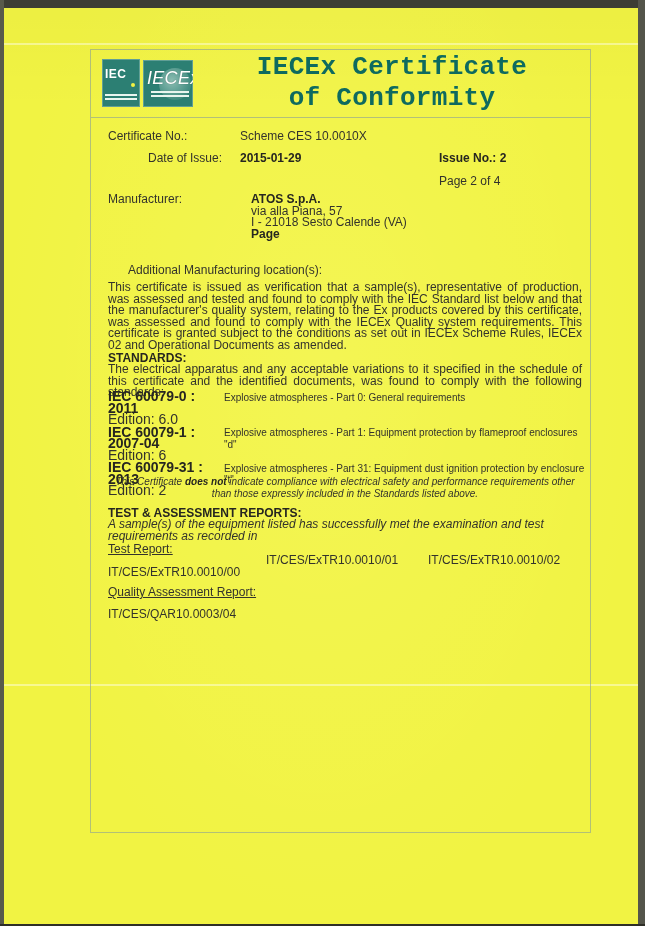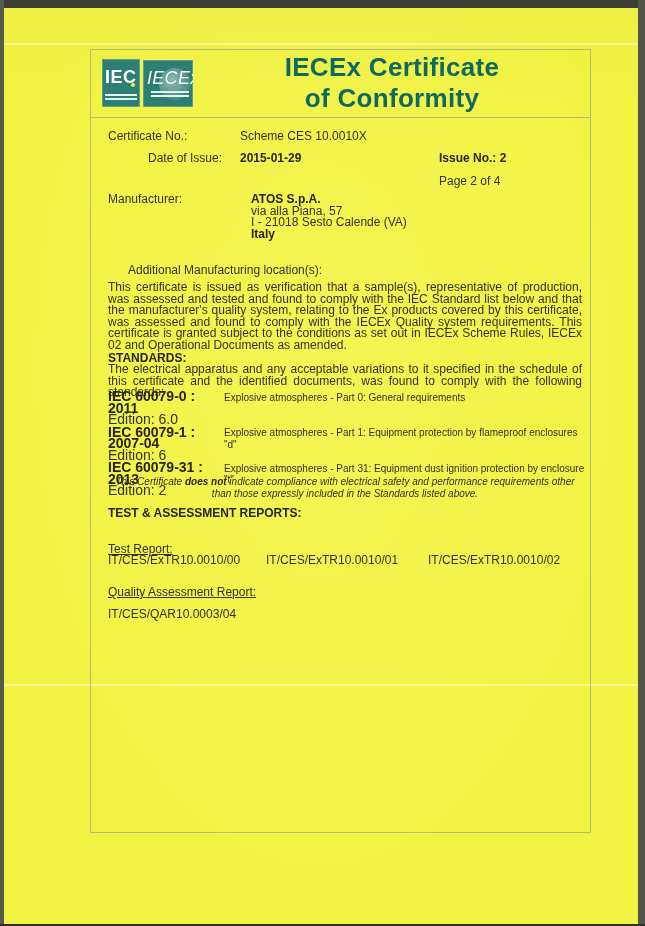--- a/index.html
+++ b/index.html
@@ -35,21 +35,21 @@
     position:absolute; left:0; top:0; width:100%; height:68px;
     border-bottom:1px solid rgba(125,150,160,0.55);
   }
   
   .logo {
     position:absolute; background:#2c7f73; color:#fff; overflow:hidden;
     box-shadow:inset 0 0 0 1px rgba(255,255,255,0.25);
   }
   .logo-iec { left:11px; top:9px; width:38px; height:48px; }
   .logo-iec .txt {
-    position:absolute; left:3px; top:8px; font-size:18px; font-weight:bold; letter-spacing:0.5px;
+    position:absolute; left:3px; top:8px; font-size:12px; font-weight:bold; letter-spacing:0.5px;
   }
   .logo-iec .dot {
     position:absolute; left:29px; top:24px; width:4px; height:4px; border-radius:50%; background:#f1f343;
   }
   .logo .bars { position:absolute; }
   .logo .bars span { display:block; height:2px; background:#e8f5ef; margin-bottom:2px; }
   .logo-iec .bars { left:3px; right:3px; bottom:5px; }
   .logo-iecex { left:52px; top:10px; width:50px; height:47px; }
   .logo-iecex .globe {
     position:absolute; left:16px; top:8px; width:32px; height:32px; border-radius:50%;
@@ -59,20 +59,21 @@
     position:absolute; left:4px; top:8px; font-size:18px; font-weight:normal; font-style:italic; letter-spacing:0.3px;
     text-shadow:0 0 1px rgba(20,60,50,0.6);
     text-align:right;
   }
   .logo-iecex .bars { left:8px; right:4px; bottom:8px; }
 
   .cert-title {
     position:absolute; left:112px; top:2px; width:378px;
     text-align:center; color:#0e6a5f; font-weight:bold; font-size:26px; line-height:31px;
     letter-spacing:0.3px;
+    font-family:Liberation Mono, monospace;
   }
 
   .t { position:absolute; font-size:12px; color:#33332c; line-height:11.5px; white-space:nowrap; }
   .b { font-weight:bold; color:#262620; }
   .wrap { white-space:normal; }
   .just { text-align:justify; }
   .und { text-decoration:underline; }
   .ital { font-style:italic; }
 
   .col-label { left:17px; }
@@ -83,21 +84,21 @@
   .std-table { position:absolute; left:17px; top:341px; width:478px; }
   .std-row { display:flex; margin-bottom:1px; }
   .std-code { width:116px; flex:none; font-size:14px; line-height:11.5px; color:#33332c; }
   .std-desc { flex:1; font-size:10px; line-height:11.5px; color:#33332c; padding-top:0.5px; }
 
   .disclaimer {
     position:absolute; left:17px; top:426px; width:474px;
     font-size:10px; line-height:11.5px; font-style:italic; text-align:center; color:#33332c;
   }
   .reports-row { position:absolute; left:17px; top:505px; width:480px; display:flex; }
-  .reports-row .r1 { width:158px; flex:none; }
+  .reports-row .r1 { width:158px; flex:none;margin-top:12px; }
   .reports-row .r2 { width:162px; flex:none; }
 </style>
 </head>
 <body>
 
 <div class="page">
   <div class="fold fold-1"></div>
   <div class="fold fold-2"></div>
 
   <div class="cert-box">
@@ -132,21 +133,21 @@
     <span class="t col-value b" style="top:103px;">2015-01-29</span>
     <span class="t col-right b" style="top:103px;">Issue No.: 2</span>
 
     <span class="t col-right" style="top:126px;">Page 2 of 4</span>
 
     <span class="t col-label" style="top:144px;">Manufacturer:</span>
     <div class="t col-value2" style="top:144px;">
       <div class="b">ATOS S.p.A.</div>
       <div>via alla Piana, 57</div>
       <div>I - 21018 Sesto Calende (VA)</div>
-      <div class="b">Italy</div>
+      <div class="b">Page</div>
     </div>
 
     <span class="t col-label" style="top:215px;margin-left:20px;">Additional Manufacturing location(s):</span>
 
     <div class="t col-label wrap just" style="top:232px; width:474px;">This certificate is issued as verification that a sample(s), representative of production, was assessed and tested and found to comply with the IEC Standard list below and that the manufacturer's quality system, relating to the Ex products covered by this certificate, was assessed and found to comply with the IECEx Quality system requirements. This certificate is granted subject to the conditions as set out in IECEx Scheme Rules, IECEx 02 and Operational Documents as amended.</div>
 
     <span class="t col-label b" style="top:303px;">STANDARDS:</span>
     <div class="t col-label wrap just" style="top:314px; width:474px;">The electrical apparatus and any acceptable variations to it specified in the schedule of this certificate and the identified documents, was found to comply with the following standards:</div>
 
     <div class="std-table">
@@ -169,20 +170,21 @@
           <div class="b">IEC 60079-31 : 2013</div>
           <div>Edition: 2</div>
         </div>
         <div class="std-desc">Explosive atmospheres - Part 31: Equipment dust ignition protection by enclosure "t"</div>
       </div>
     </div>
 
     <div class="disclaimer"><span>This Certificate </span><span class="b">does not</span><span> indicate compliance with electrical safety and performance requirements other than those expressly included in the Standards listed above.</span></div>
 
     <span class="t col-label b" style="top:458px;">TEST &amp; ASSESSMENT REPORTS:</span>
+    <div class="t col-label wrap ital" style="top:469px; width:476px;">A sample(s) of the equipment listed has successfully met the examination and test requirements as recorded in</div>
 
     <span class="t col-label und" style="top:494px;">Test Report:</span>
     <div class="reports-row">
       <span class="t r1" style="position:static;">IT/CES/ExTR10.0010/00</span>
       <span class="t r2" style="position:static;">IT/CES/ExTR10.0010/01</span>
       <span class="t" style="position:static;">IT/CES/ExTR10.0010/02</span>
     </div>
 
     <span class="t col-label und" style="top:537px;">Quality Assessment Report:</span>
     <span class="t col-label" style="top:559px;">IT/CES/QAR10.0003/04</span>

